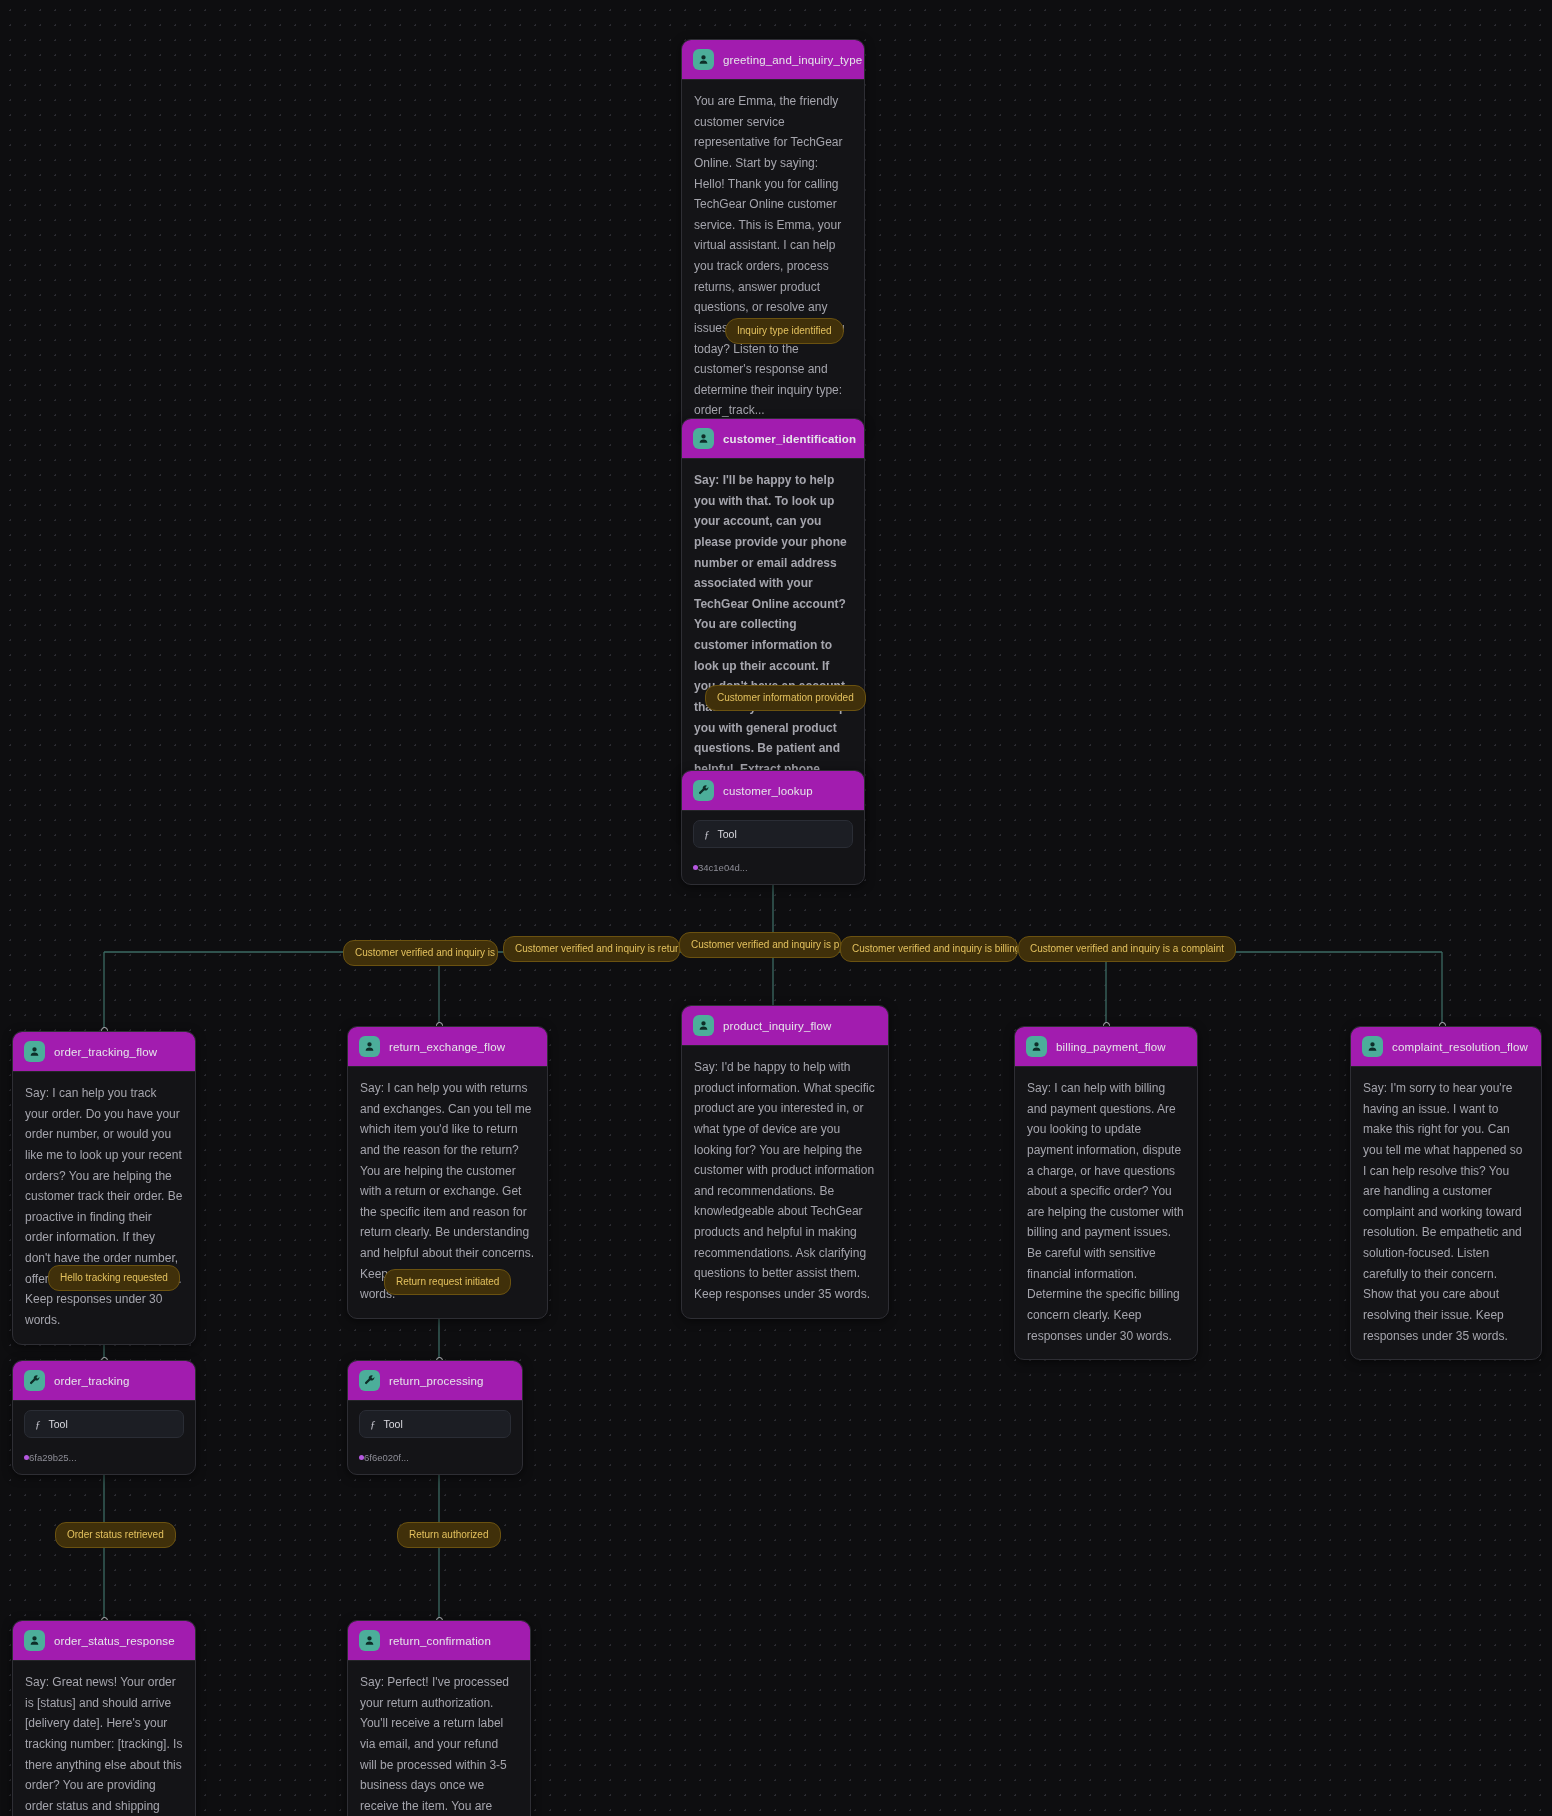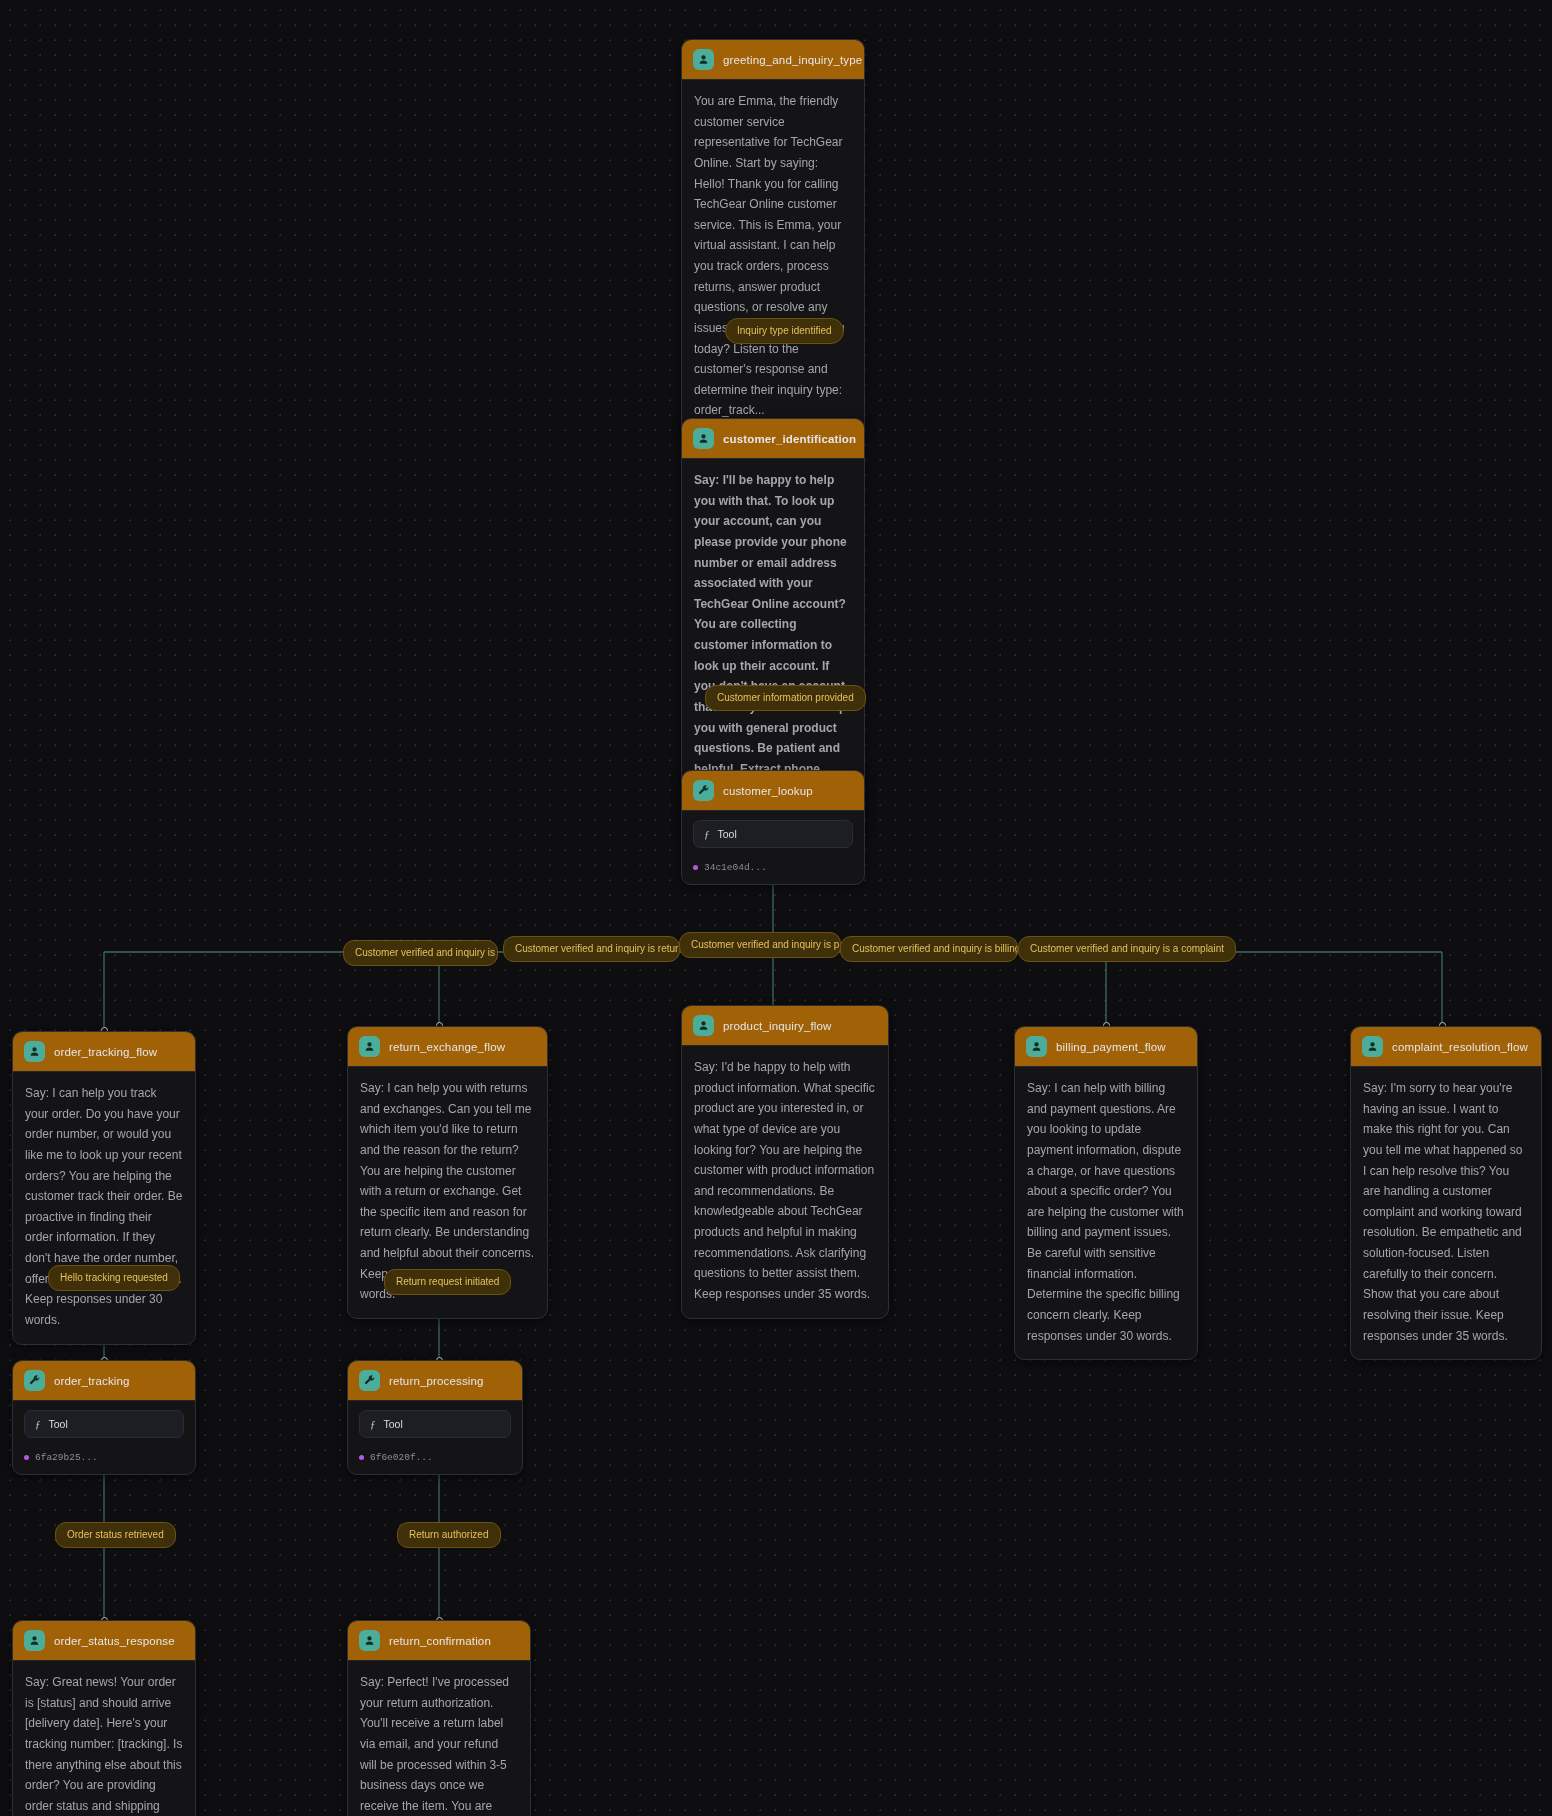--- a/index.html
+++ b/index.html
@@ -33,21 +33,21 @@
     background: #141417;
     box-shadow: 0 2px 10px rgba(0,0,0,.55);
     overflow: hidden;
   }
   .node-head {
     display: flex;
     align-items: center;
     gap: 9px;
     padding: 9px 11px;
     border-bottom: 1px solid #252529;
-    background: #a16207;
+    background: #a21caf;
   }
   .node-icon {
     width: 21px; height: 21px;
     flex: 0 0 21px;
     border-radius: 6px;
     background: #4cae9a;
     display: flex; align-items: center; justify-content: center;
     color: #0d2e28;
   }
   .node-icon svg { width: 13px; height: 13px; display: block; }
@@ -69,25 +69,24 @@
     background: #1c1e24;
     border: 1px solid #2a2d35;
     border-radius: 7px;
     padding: 7px 10px;
     margin: 9px 11px 8px 11px;
     font-size: 10.5px;
     color: #dcdce2;
   }
   .fx-glyph { color: #c9c9d2; font-style: italic; font-size: 11px; font-family: "Liberation Serif", serif; }
   .tool-id {
-    display: inline-flex; align-items: center; gap: 6px;
+    display: inline-flex; align-items: center; 
     margin: 0 11px 11px 11px;
     font-size: 9.5px;
     color: #8d8d96;
-    font-family: Liberation Mono, monospace;
   }
   .tool-id .dot { width: 5px; height: 5px; border-radius: 50%; background: #b558e0; flex: 0 0 5px; }
   
   .edge-label {
     position: absolute;
     background: #40300a;
     border: 1px solid #6b5210;
     color: #e3c15e;
     font-size: 10px;
     line-height: 1;

